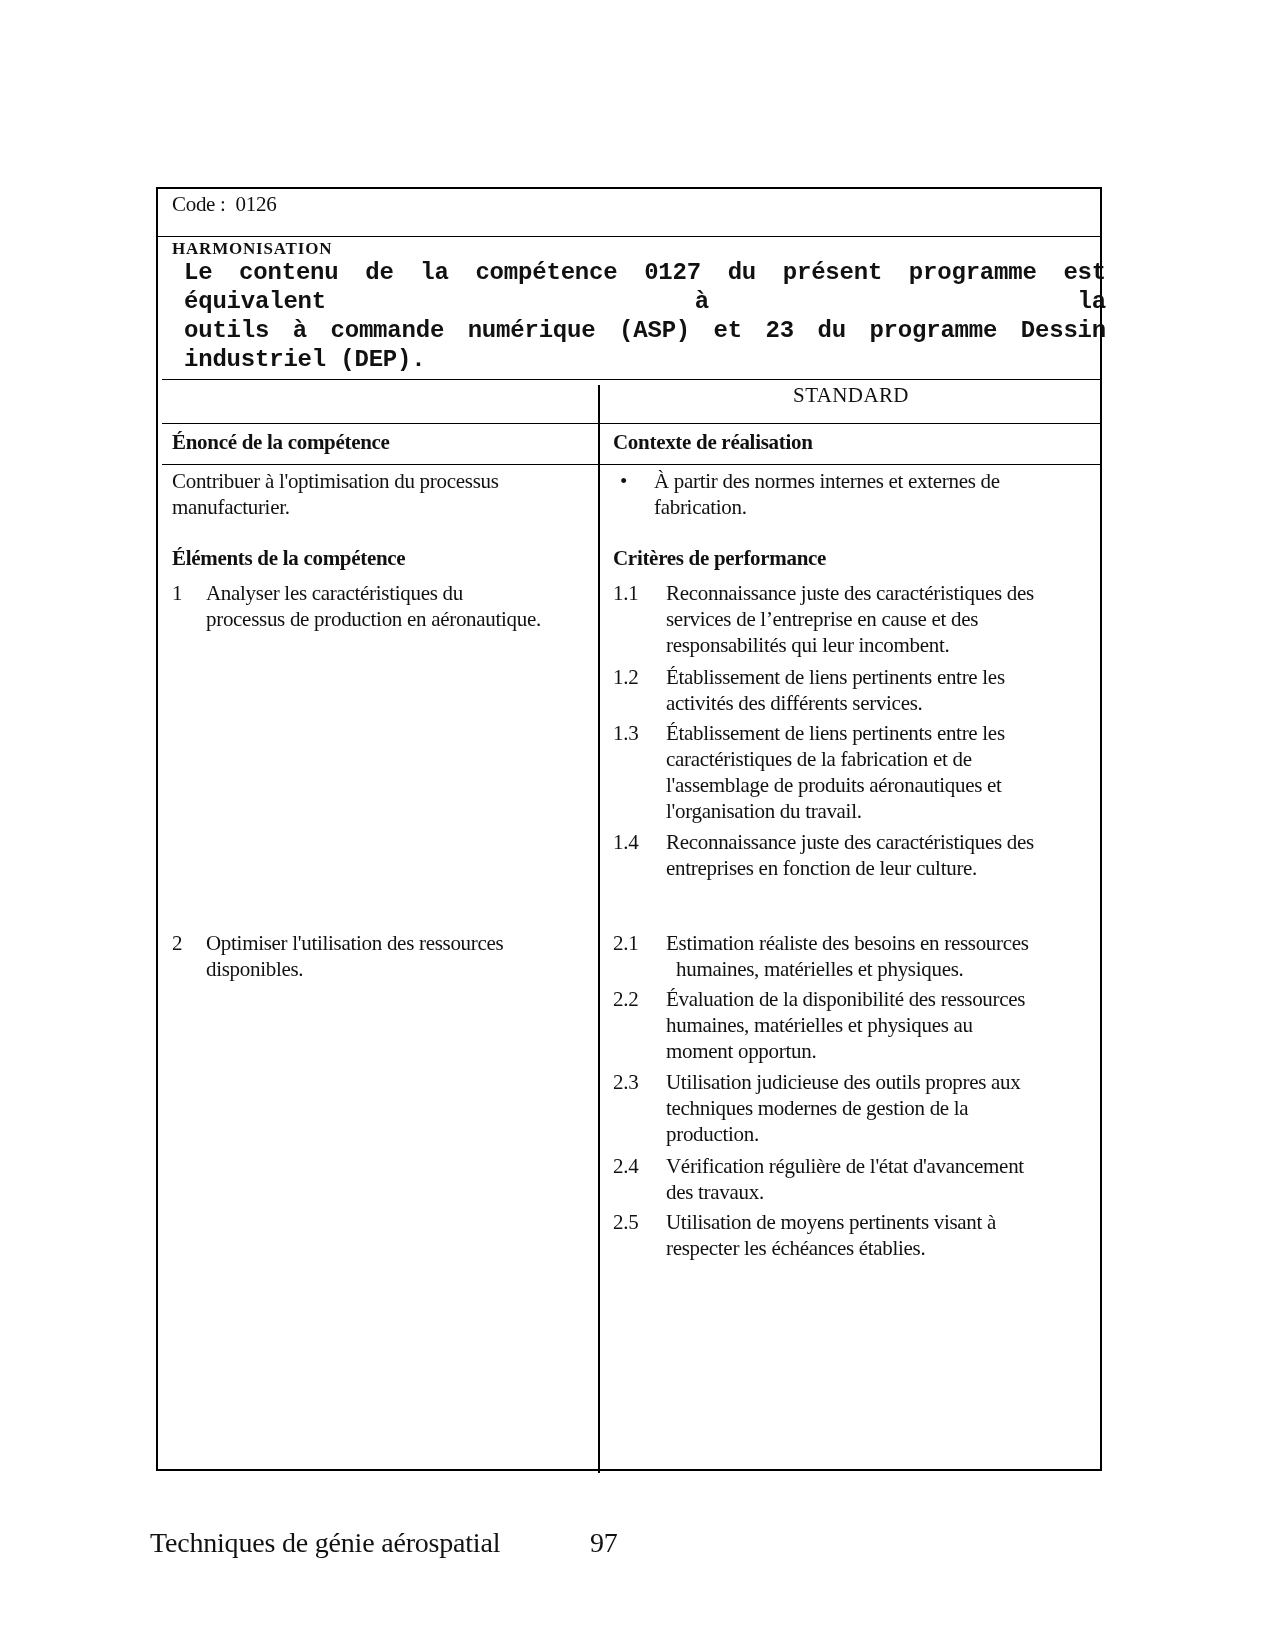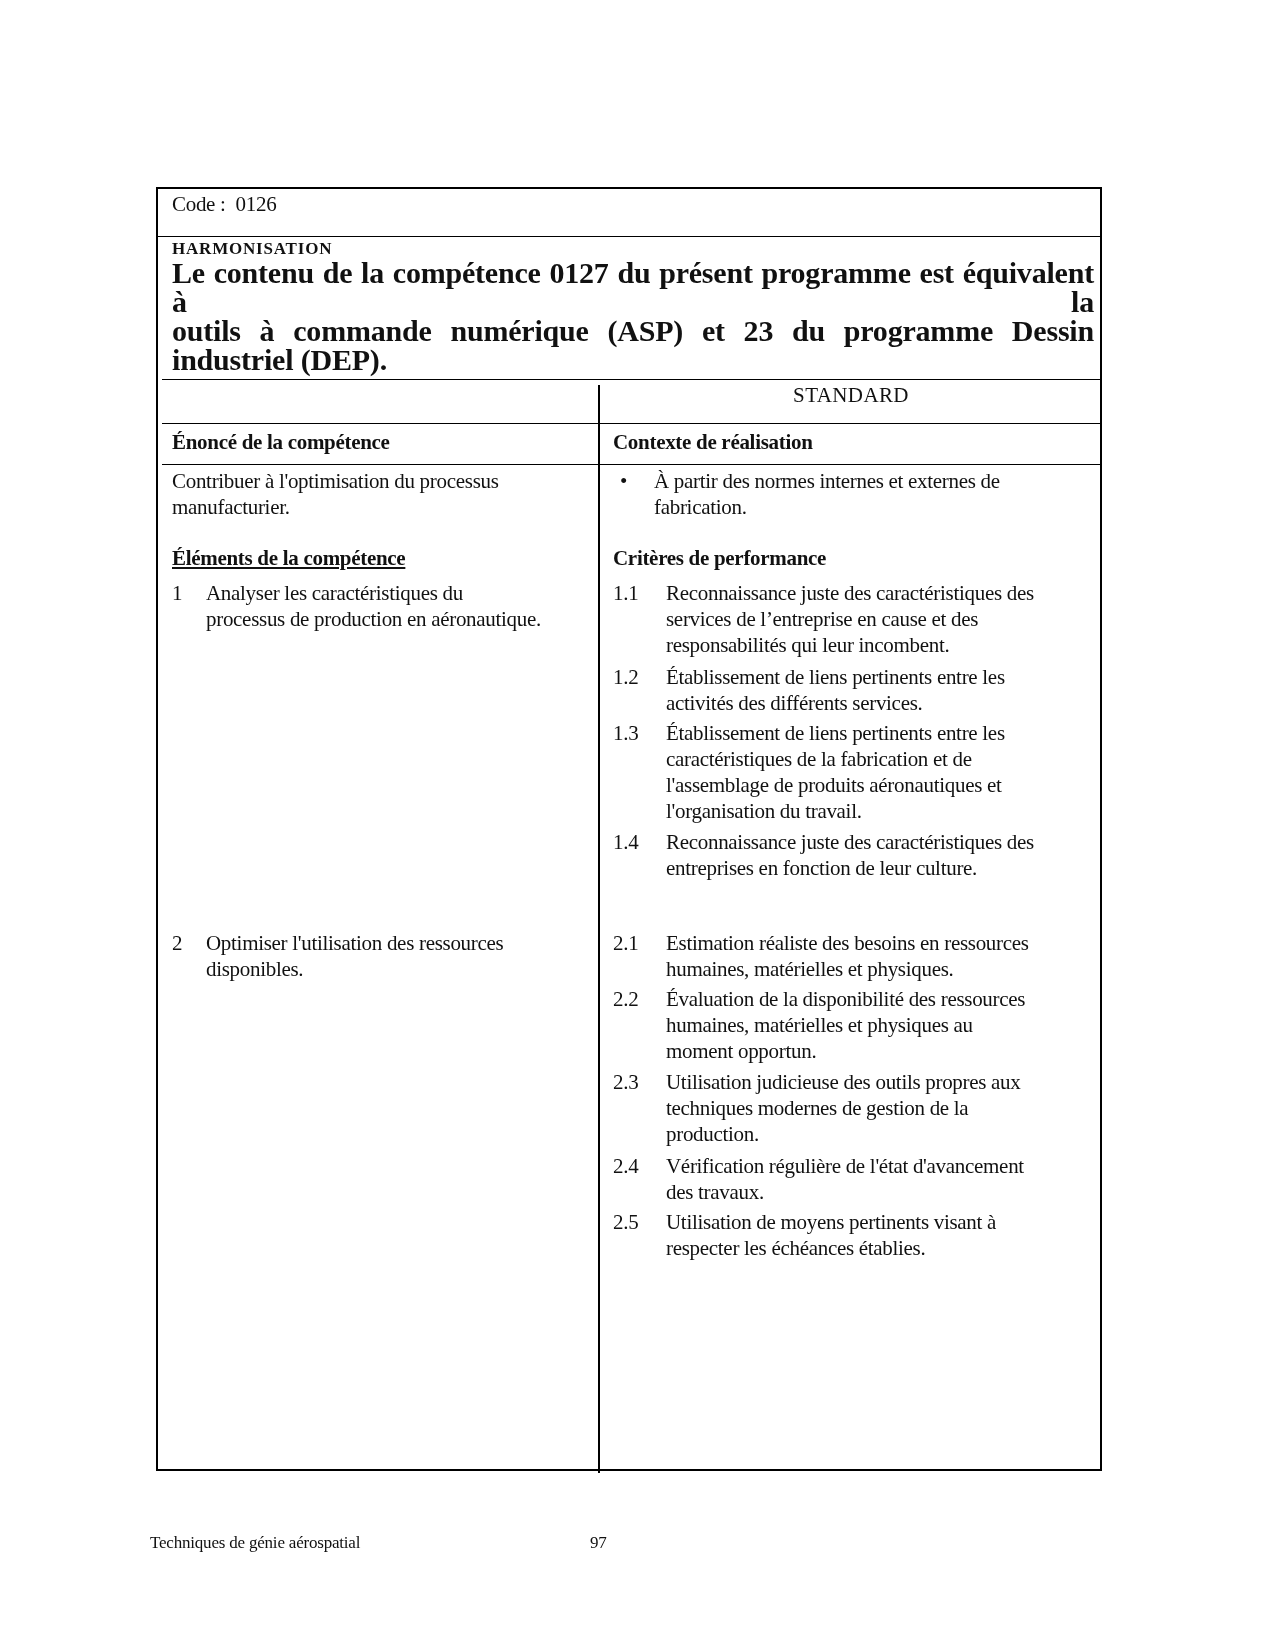--- a/index.html
+++ b/index.html
@@ -13,33 +13,33 @@
   .hline { position: absolute; height: 1px; background: #000; }
   .vline { position: absolute; width: 2px; background: #000; }
 
   .txt { position: absolute; font-size: 21px; line-height: 26px; white-space: nowrap;
          letter-spacing: -0.3px; }
   .bold { font-weight: bold; }
 
   .code-row { left: 14px; top: 2px; font-size: 21px; }
 
   .harm-label { left: 14px; top: 50px; font-size: 17px; font-weight: bold; letter-spacing: 0.8px; line-height: 20px; }
-  .harm-text { position: absolute; left: 14px; top: 69px; width: 922px; font-size: 30px; line-height: 29px;
-               font-weight: bold; text-align: justify; text-align-last: left; letter-spacing: -0.2px; }
+  .harm-text { position: absolute; left: 26px; top: 69px; width: 922px; font-size: 24px; line-height: 29px;
+               font-weight: bold; text-align: justify; text-align-last: left; letter-spacing: -0.2px; font-family: Liberation Mono, monospace; }
   .harm-text .line { display: block; text-align: justify; text-align-last: justify; }
   .harm-text .line.last { text-align-last: left; }
   .harm-text i { font-weight: bold; }
 
   .colhead { position: absolute; top: 193px; font-size: 21px; line-height: 26px; letter-spacing: 0.4px; text-align: center; }
 
   .item { position: absolute; font-size: 21px; line-height: 26px; letter-spacing: -0.3px; }
   .item .num { position: absolute; left: 0; top: 0; }
   .item .body { position: absolute; white-space: nowrap; }
 
-  .footer { position: absolute; top: 1530px; font-size: 17px; line-height: 26px; letter-spacing: -0.2px; }
+  .footer { position: absolute; top: 1530px; font-size: 28px; line-height: 26px; letter-spacing: -0.2px; }
 </style>
 </head>
 <body>
 
 <div class="page">
 
   <div class="table">
 
     <div class="txt code-row">
       <span>Code :</span>&nbsp;
@@ -63,21 +63,21 @@
     <div class="txt bold" style="left:455px; top:240px;">Contexte de réalisation</div>
     <div class="hline" style="left:4px; top:275px; width:940px;"></div>
 
     <div class="txt" style="left:14px; top:279px;">Contribuer à l'optimisation du processus</div>
     <div class="txt" style="left:14px; top:305px;">manufacturier.</div>
 
     <div class="txt" style="left:462px; top:279px;">•</div>
     <div class="txt" style="left:496px; top:279px;">À partir des normes internes et externes de</div>
     <div class="txt" style="left:496px; top:305px;">fabrication.</div>
 
-    <div class="txt bold" style="left:14px; top:356px;text-decoration:underline;">Éléments de la compétence</div>
+    <div class="txt bold" style="left:14px; top:356px;">Éléments de la compétence</div>
     <div class="txt bold" style="left:455px; top:356px;">Critères de performance</div>
 
     <div class="item" style="left:14px; top:391px; width:420px; height:52px;">
       <span class="num">1</span>
       <span class="body" style="left:34px; top:0;">Analyser les caractéristiques du</span>
       <span class="body" style="left:34px; top:26px;">processus de production en aéronautique.</span>
     </div>
     <div class="item" style="left:14px; top:741px; width:420px; height:52px;">
       <span class="num">2</span>
       <span class="body" style="left:34px; top:0;">Optimiser l'utilisation des ressources</span>
@@ -103,21 +103,21 @@
       <span class="body" style="left:53px; top:78px;">l'organisation du travail.</span>
     </div>
     <div class="item" style="left:455px; top:640px; width:485px;">
       <span class="num">1.4</span>
       <span class="body" style="left:53px; top:0;">Reconnaissance juste des caractéristiques des</span>
       <span class="body" style="left:53px; top:26px;">entreprises en fonction de leur culture.</span>
     </div>
     <div class="item" style="left:455px; top:741px; width:485px;">
       <span class="num">2.1</span>
       <span class="body" style="left:53px; top:0;">Estimation réaliste des besoins en ressources</span>
-      <span class="body" style="left:53px; top:26px;">humaines, matérielles et physiques.</span>
+      <span class="body" style="left:63px; top:26px;">humaines, matérielles et physiques.</span>
     </div>
     <div class="item" style="left:455px; top:797px; width:485px;">
       <span class="num">2.2</span>
       <span class="body" style="left:53px; top:0;text-align:center;">Évaluation de la disponibilité des ressources</span>
       <span class="body" style="left:53px; top:26px;">humaines, matérielles et physiques au</span>
       <span class="body" style="left:53px; top:52px;">moment opportun.</span>
     </div>
     <div class="item" style="left:455px; top:880px; width:485px;">
       <span class="num">2.3</span>
       <span class="body" style="left:53px; top:0;">Utilisation judicieuse des outils propres aux</span>

